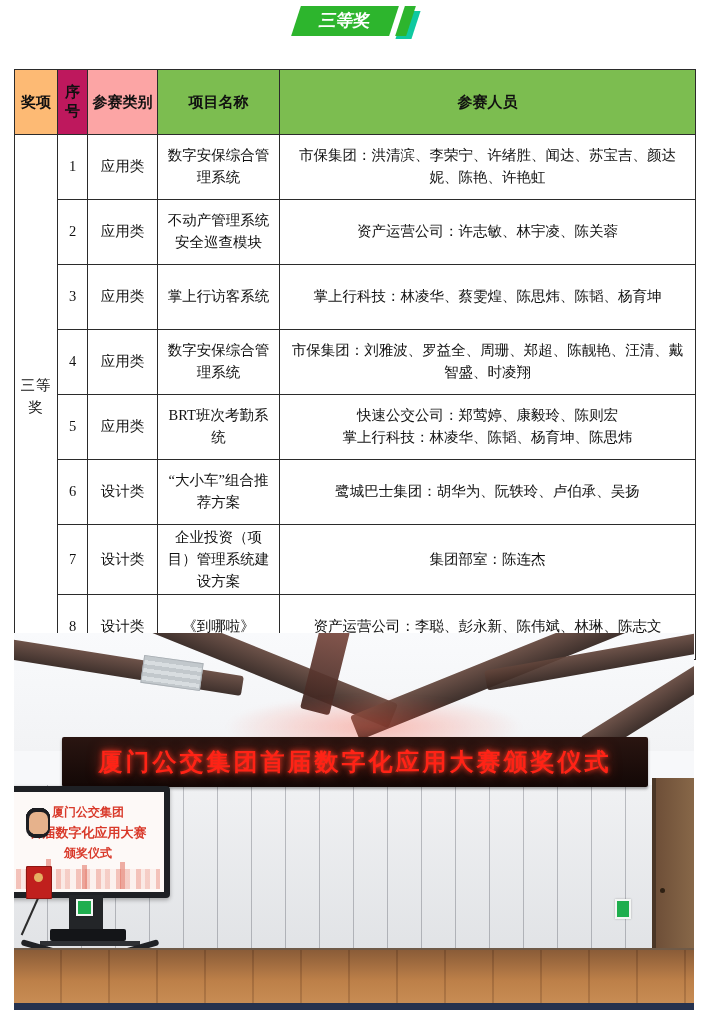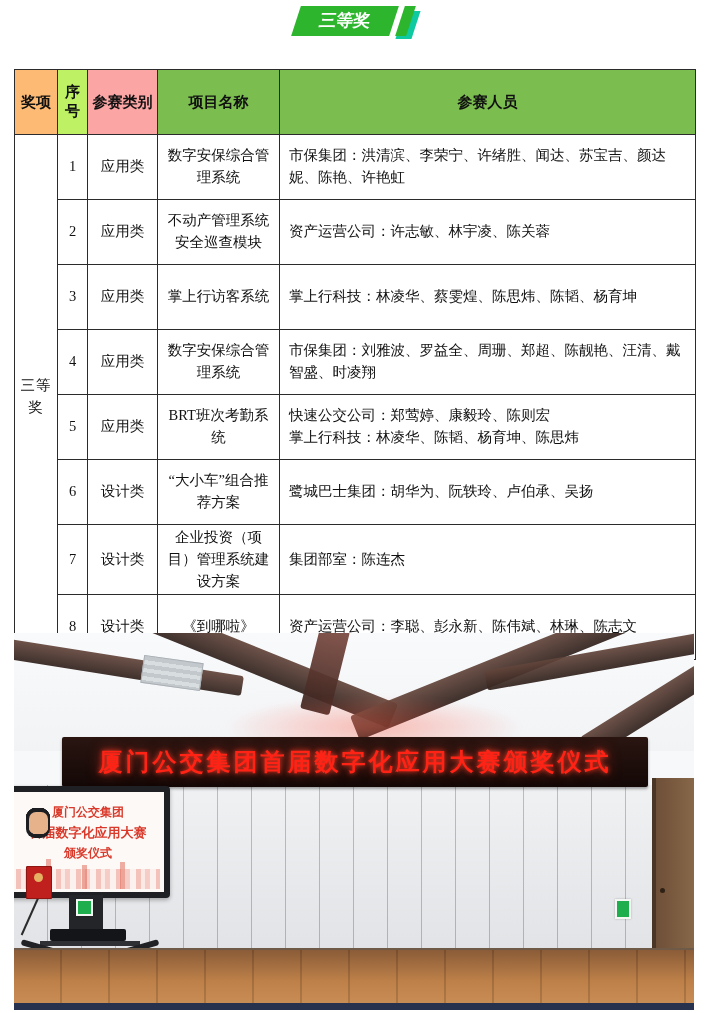--- a/index.html
+++ b/index.html
@@ -24,21 +24,21 @@
   table.awards col.c-award{width:43px;}  table.awards col.c-no{width:30px;}
   table.awards col.c-cat{width:70px;}    table.awards col.c-proj{width:122px;}
   table.awards col.c-part{width:416px;}
   table.awards th, table.awards td{border:1px solid #2b2b2b;vertical-align:middle;}
   table.awards th{height:34px;font-size:15px;font-weight:bold;color:#101010;text-align:center;padding:0 2px;}
   table.awards td{font-size:14.5px;line-height:1.5;}
   table.awards tr{height:65px;}
   td.award-cell{text-align:center;font-size:15.5px;letter-spacing:1px;}
   td.no,td.cat{text-align:center;}
   td.project{text-align:center;padding:2px 5px;}
-  td.participants{text-align:left;padding:4px 9px;white-space:pre-line;}
+  td.participants{text-align:center;padding:4px 9px;white-space:pre-line;}
 
   
   .photo{position:absolute;left:14px;top:633px;width:680px;height:377px;overflow:hidden;
          background:#f7f8fa;font-family:"Liberation Sans","DejaVu Sans",sans-serif;}
   .ceiling{position:absolute;left:0;top:0;width:680px;height:118px;
            background:linear-gradient(#f9fafc,#f2f3f5);}
   .beam{position:absolute;border-radius:3px;
         background:linear-gradient(#63463c,#31221d);opacity:.93;}
   .beam.b1{left:-40px;top:22px;width:270px;height:20px;transform:rotate(9deg);}
   .beam.b2{left:90px;top:14px;width:300px;height:26px;transform:rotate(22deg);}
@@ -144,21 +144,21 @@
     <colgroup>
       <col class="c-award">
         <col class="c-no">
         <col class="c-cat">
         <col class="c-proj">
         <col class="c-part">
     </colgroup>
     <thead>
       <tr>
         <th style="background: #fdba74;">奖项</th>
-        <th style="background: #bef264; font-family: Liberation Mono, monospace;">序号</th>
+        <th style="background: #be185d; font-family: Liberation Mono, monospace;">序号</th>
         <th style="background: #fca5a5;">参赛类别</th>
         <th style="background: rgb(124, 189, 80);">项目名称</th>
         <th style="background: rgb(124, 189, 80);">参赛人员</th>
       </tr>
     </thead>
     <tbody>
         <tr>
           <td rowspan="8" class="award-cell">三等奖</td>
           <td class="no">1</td>
           <td class="cat">应用类</td>

